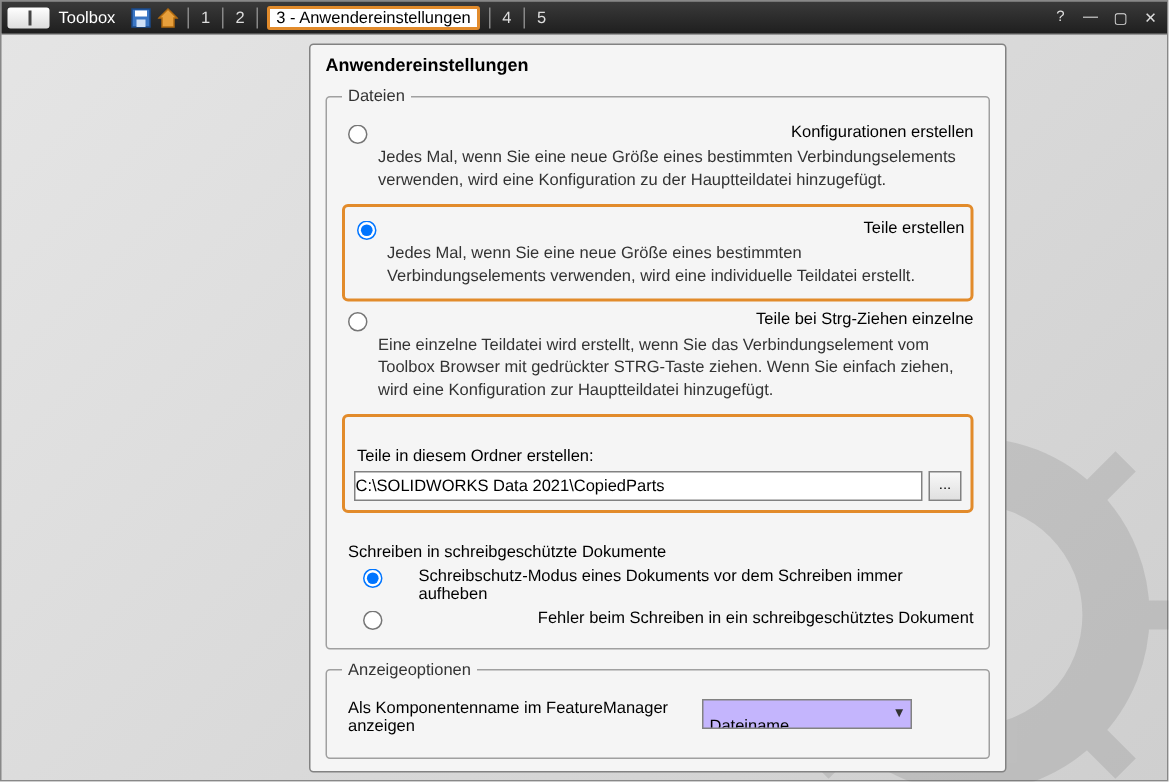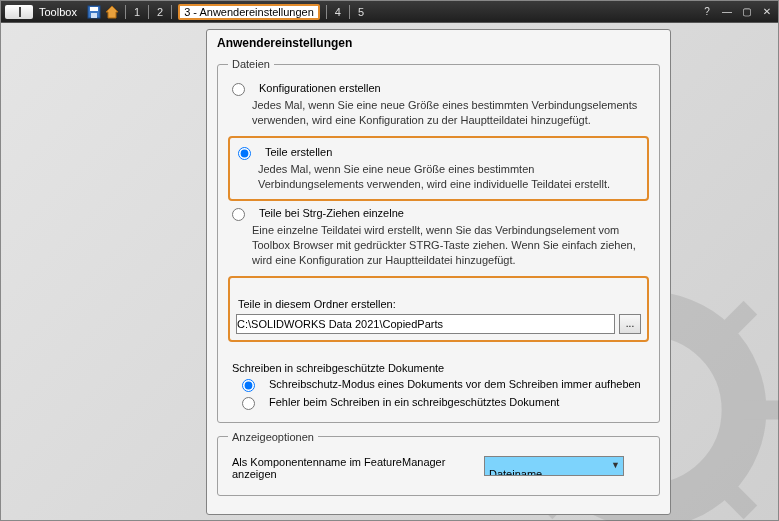--- a/index.html
+++ b/index.html
@@ -28,38 +28,38 @@
   .panel { position: absolute; left: 205px; top: 28px; width: 465px; height: 486px; background: #f5f5f5; border: 1px solid #828282; border-radius: 3px; overflow-y: auto; padding: 0; }
   .panel::-webkit-scrollbar { width: 16px; }
   .panel::-webkit-scrollbar-track { background: #e5e5e5; }
   .panel::-webkit-scrollbar-thumb { background: #b8b8b8; border: 1px solid #999; }
   
   .panel-header { font-weight: bold; font-size: 12px; padding: 6px 10px 4px 10px; }
   
   fieldset.group { border: 1px solid #a0a0a0; margin: 4px 10px 8px 10px; padding: 8px 10px 10px 10px; border-radius: 3px; font-size: 11px; }
   fieldset.group legend { padding: 0 4px; font-size: 11px; color: #333; }
   
-  .radio-row, .check-row { display: flex; align-items: flex-start; gap: 14px; margin: 4px 0 2px 4px; }
+  .radio-row, .check-row { display: flex; align-items: flex-start; gap: 24px; margin: 4px 0 2px 4px; justify-content: space-between; }
   .radio-row input, .check-row input { margin-top: 1px; flex-shrink: 0; }
   .radio-label { font-size: 11px; }
   .desc { font-size: 11px; color: #333; margin: 2px 0 8px 24px; line-height: 1.35; }
   
   .highlight-box { border: 2px solid #e28b2b; border-radius: 4px; padding: 4px 4px 6px 4px; margin: 2px 0 6px 0; }
   
   .folder-label { font-size: 11px; margin: 16px 0 4px 4px; }
   .folder-row { display: flex; gap: 4px; align-items: center; margin: 0 2px; }
   .folder-input { flex: 1; height: 20px; border: 1px solid #828282; padding: 0 0; font-size: 11px; background:#fff; }
   .browse-btn { width: 22px; height: 20px; border: 1px solid #828282; background: linear-gradient(#f8f8f8,#e0e0e0); font-size: 10px; cursor:pointer; }
   
   .sub-legend { font-size: 11px; margin: 2px 0 4px 4px; }
   
-  .display-row { display: flex; align-items: center; margin: 5px 4px; gap: 20px; }
+  .display-row { display: flex; align-items: center; margin: 5px 4px; gap: 4px; }
   .display-row .lbl { flex: 0 0 232px; font-size: 11px; }
   .select-wrap { position: relative; width: 140px; }
-  .select { width: 100%; height: 20px; border: 1px solid #828282; background: #7dd3fc; font-size: 11px; padding: 16px 18px 0 4px; appearance: none; cursor:pointer; }
+  .select { width: 100%; height: 20px; border: 1px solid #828282; background: #c4b5fd; font-size: 11px; padding: 16px 18px 0 4px; appearance: none; cursor:pointer; }
   .select-arrow { position: absolute; right: 4px; top: 4px; pointer-events: none; font-size: 9px; color: #333; }
 </style>
 </head>
 <body>
 
 <div class="outer-frame">
 
   <svg class="bg-gear" viewBox="0 0 100 100">
     <circle cx="50" cy="50" r="30" fill="none" stroke="#555" stroke-width="14"></circle>
     <g stroke="#555" stroke-width="6">

